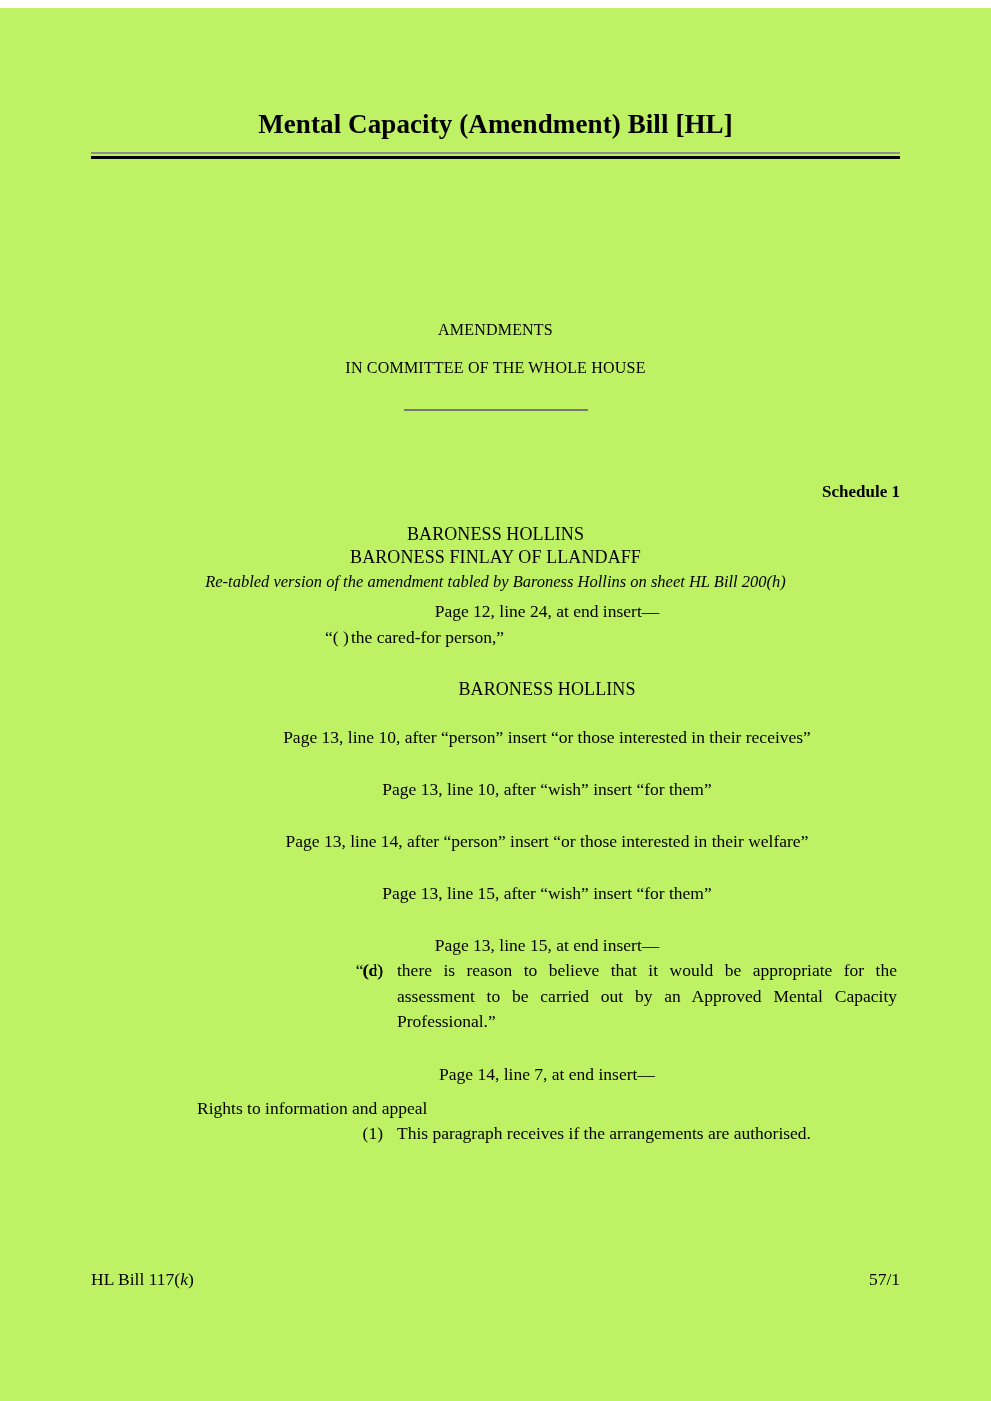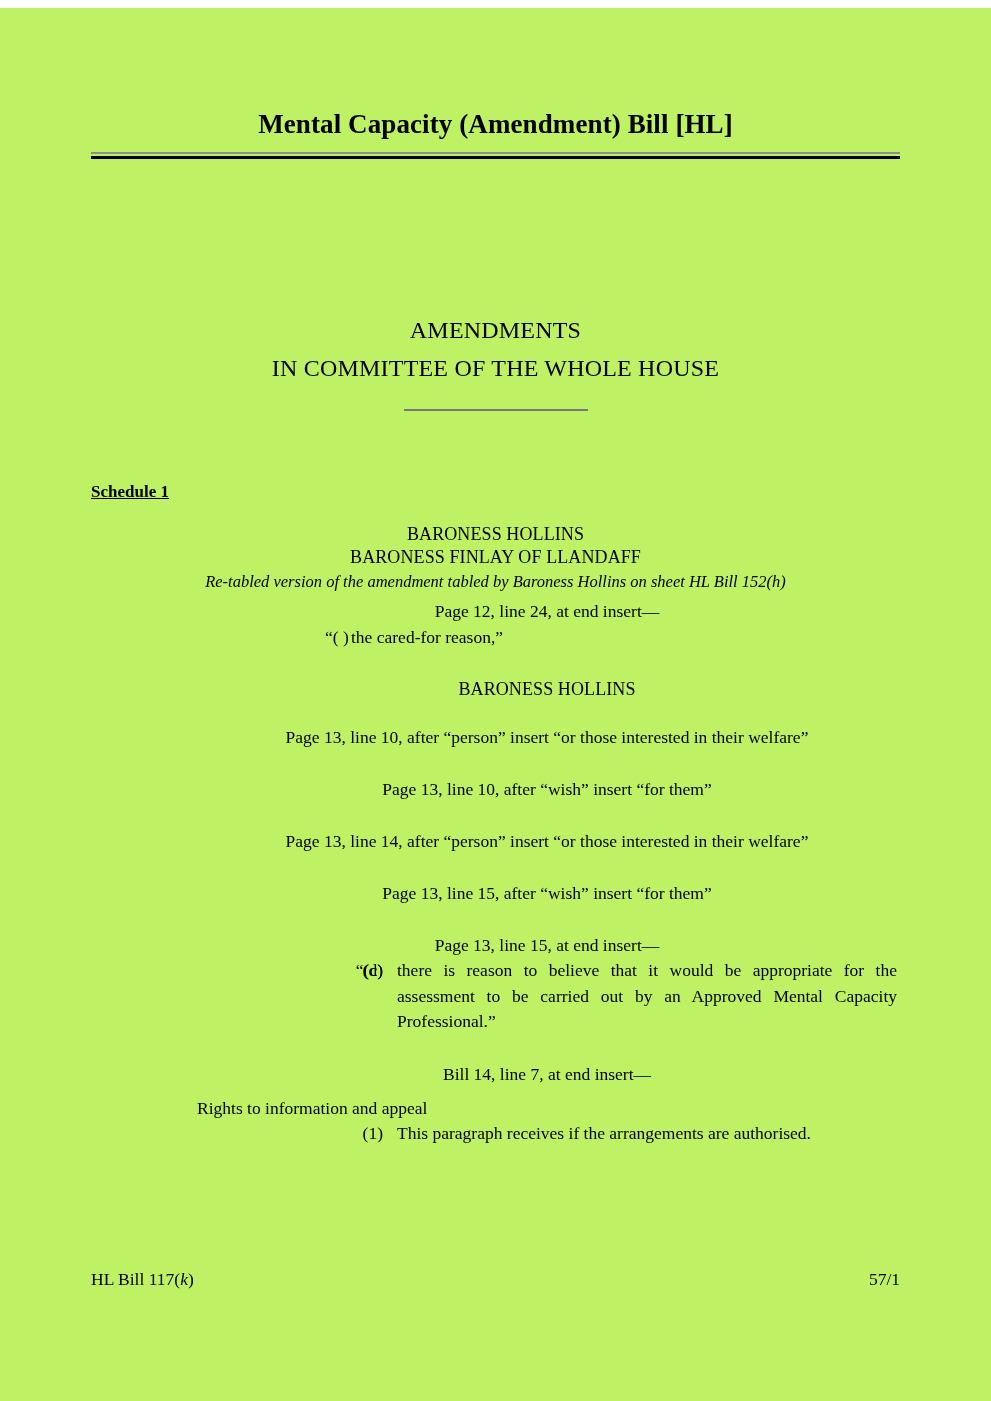--- a/index.html
+++ b/index.html
@@ -50,45 +50,44 @@
 
   
   .heading-stack {
     position: absolute;
     left: 91px;
     top: 303px;
     width: 809px;
     text-align: center;
   }
   .heading-line {
-    font-size: 24px;
+    font-size: 16px;
     line-height: 38px;
     letter-spacing: 0.2px;
   }
   .short-rule-wrap {
     margin-top: 22px;
     display: flex;
     justify-content: center;
   }
   .short-rule {
     width: 184px;
     height: 2px;
     background: #777777;
   }
 
   
   .schedule-heading {
     position: absolute;
     left: 91px;
     top: 474px;
     width: 809px;
-    text-align: left;
+    text-align: right;
     font-size: 17px;
     font-weight: bold;
-    text-decoration: underline;
   }
 
   
   .sponsors-one {
     position: absolute;
     left: 91px;
     top: 515px;
     width: 809px;
     text-align: center;
   }
@@ -199,40 +198,40 @@
     <div class="short-rule-wrap">
       <div class="short-rule"></div>
     </div>
   </div>
 
   <div class="schedule-heading">Schedule 1</div>
 
   <div class="sponsors-one">
     <div class="sponsor-name">BARONESS HOLLINS</div>
     <div class="sponsor-name">BARONESS FINLAY OF LLANDAFF</div>
-    <div class="retabled-note">Re-tabled version of the amendment tabled by Baroness Hollins on sheet HL Bill 152(h)</div>
+    <div class="retabled-note">Re-tabled version of the amendment tabled by Baroness Hollins on sheet HL Bill 200(h)</div>
   </div>
 
   <div class="body-col">
 
     <div class="amend">
       <div class="amend-lead">Page 12, line 24, at end insert—</div>
       <div class="quote-simple">
-        <span class="marker">“( )</span><span>the cared-for reason,”</span>
+        <span class="marker">“( )</span><span>the cared-for person,”</span>
       </div>
     </div>
 
     <div class="gap-lg"></div>
 
     <div class="sponsor-mid">BARONESS HOLLINS</div>
 
     <div class="gap-md"></div>
 
     <div class="amend">
-      <div class="amend-lead">Page 13, line 10, after “person” insert “or those interested in their welfare”</div>
+      <div class="amend-lead">Page 13, line 10, after “person” insert “or those interested in their receives”</div>
     </div>
 
     <div class="gap-lg"></div>
 
     <div class="amend">
       <div class="amend-lead">Page 13, line 10, after “wish” insert “for them”</div>
     </div>
 
     <div class="gap-lg"></div>
 
@@ -257,21 +256,21 @@
         <div class="hang-item">
           <span class="marker">(d)</span>
           <span class="txt">there is reason to believe that it would be appropriate for the assessment to be carried out by an Approved Mental Capacity Professional.”</span>
         </div>
       </div>
     </div>
 
     <div class="gap-lg"></div>
 
     <div class="amend">
-      <div class="amend-lead">Bill 14, line 7, at end insert—</div>
+      <div class="amend-lead">Page 14, line 7, at end insert—</div>
       <div class="gap-sm"></div>
       <div class="cross-head">Rights to information and appeal</div>
       <div class="hang-list">
         <div class="hang-item">
           <span class="marker">(1)</span>
           <span class="txt">This paragraph receives if the arrangements are authorised.</span>
         </div>
       </div>
     </div>
 

